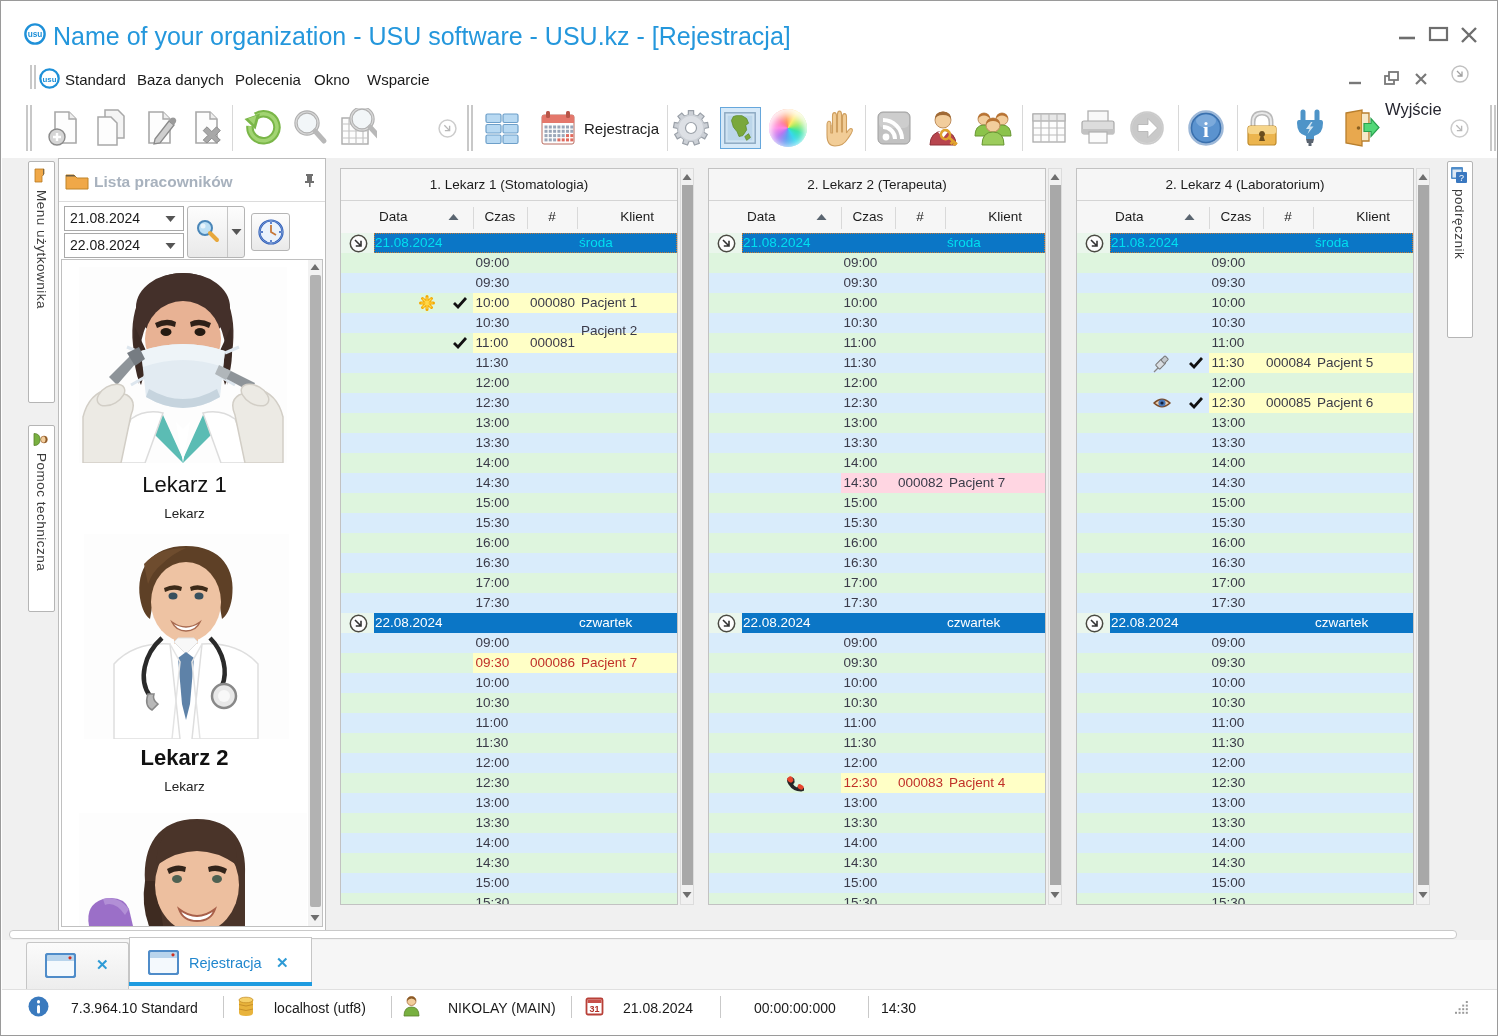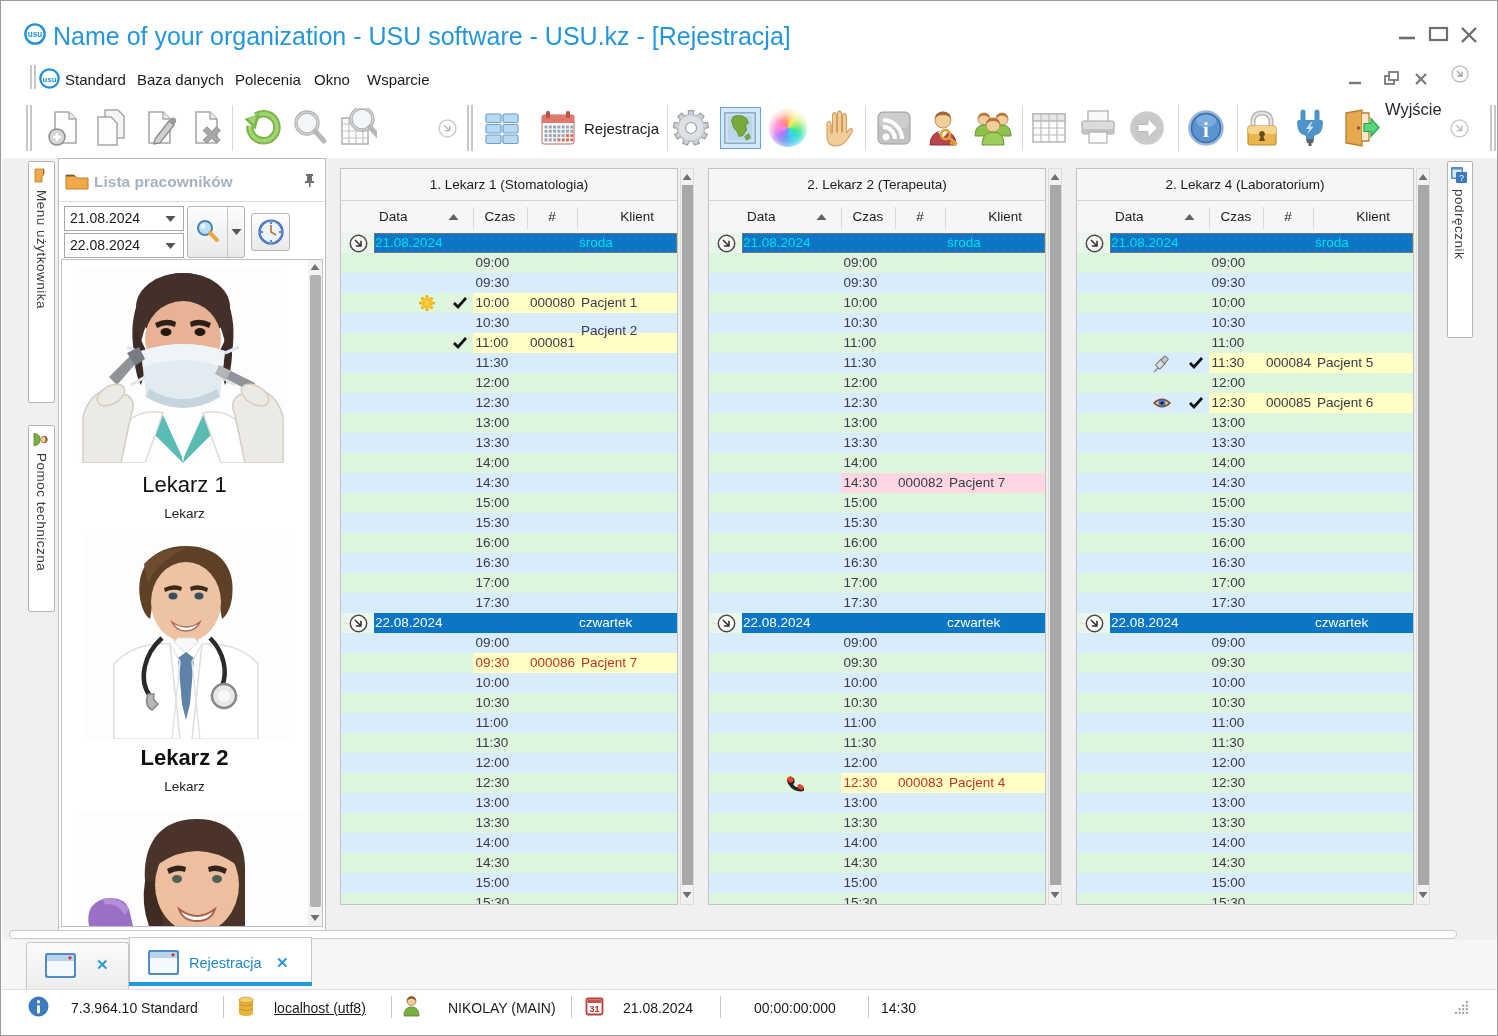--- a/index.html
+++ b/index.html
@@ -783,21 +783,21 @@
 <rect x="9" y="4" width="3" height="3.4" rx="1.5" fill="#fff"></rect>
 <rect x="9" y="9" width="3" height="8.5" rx="1.5" fill="#fff"></rect>
 </svg>
     <div class="sbtxt" style="left:70px;">7.3.964.10 Standard</div>
     <div class="ssep" style="left:222px;"></div>
     <svg class="ab" style="left:236px;top:995px" width="18" height="21" viewBox="0 0 18 21">
 <path d="M2 4 V17 Q2 20 9 20 Q16 20 16 17 V4 Z" fill="#e8b33c"></path>
 <ellipse cx="9" cy="4" rx="7" ry="2.8" fill="#f6d068" stroke="#c89028" stroke-width="0.8"></ellipse>
 <path d="M2 8.5 Q9 11.5 16 8.5 M2 13 Q9 16 16 13" stroke="#c89028" stroke-width="1" fill="none"></path>
 </svg>
-    <div class="sbtxt" style="left:273px;text-decoration:underline;">localhost (utf8)</div>
+    <div class="sbtxt" style="left:273px;">localhost (utf8)</div>
     <div class="ssep" style="left:390px;"></div>
     <svg class="ab" style="left:401px;top:994px" width="19" height="22" viewBox="0 0 19 22">
 <circle cx="9.5" cy="6" r="4.5" fill="#f2cd9c" stroke="#a87040" stroke-width="0.8"></circle>
 <path d="M5 6 Q5 1.5 9.5 1.5 Q14 1.5 14 6 Q12 3.5 9.5 3.5 Q7 3.5 5 6Z" fill="#8a5a28"></path>
 <path d="M2 21 Q2 12 9.5 12 Q17 12 17 21 Z" fill="#78b040" stroke="#588028" stroke-width="0.8"></path>
 </svg>
     <div class="sbtxt" style="left:447px;">NIKOLAY (MAIN)</div>
     <div class="ssep" style="left:570px;"></div>
     <svg class="ab" style="left:584px;top:996px" width="19" height="19" viewBox="0 0 19 19">
 <rect x="1.5" y="1.5" width="16" height="16" rx="1.5" fill="#fff" stroke="#b84038" stroke-width="1.8"></rect>

